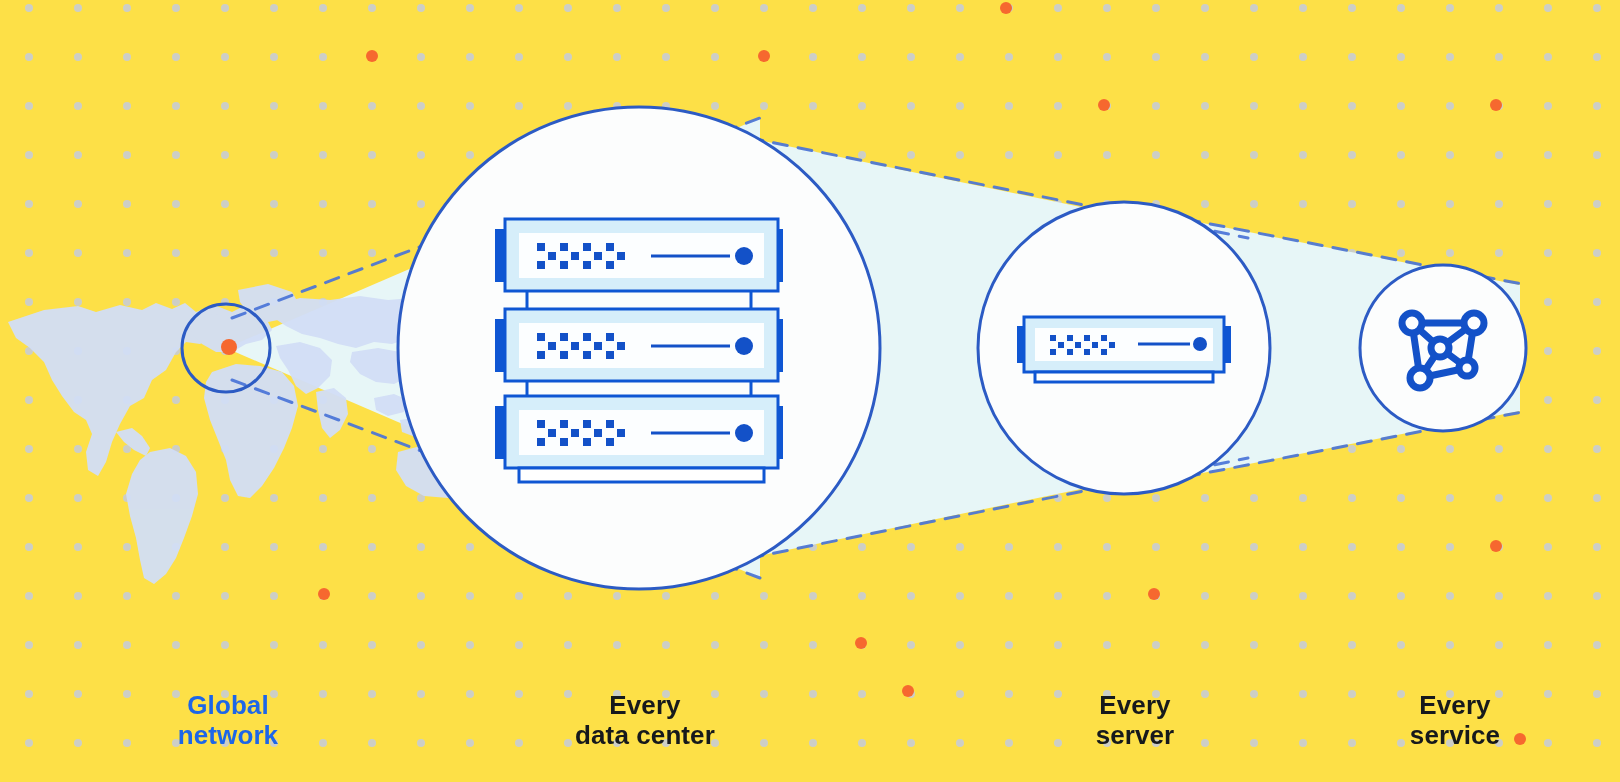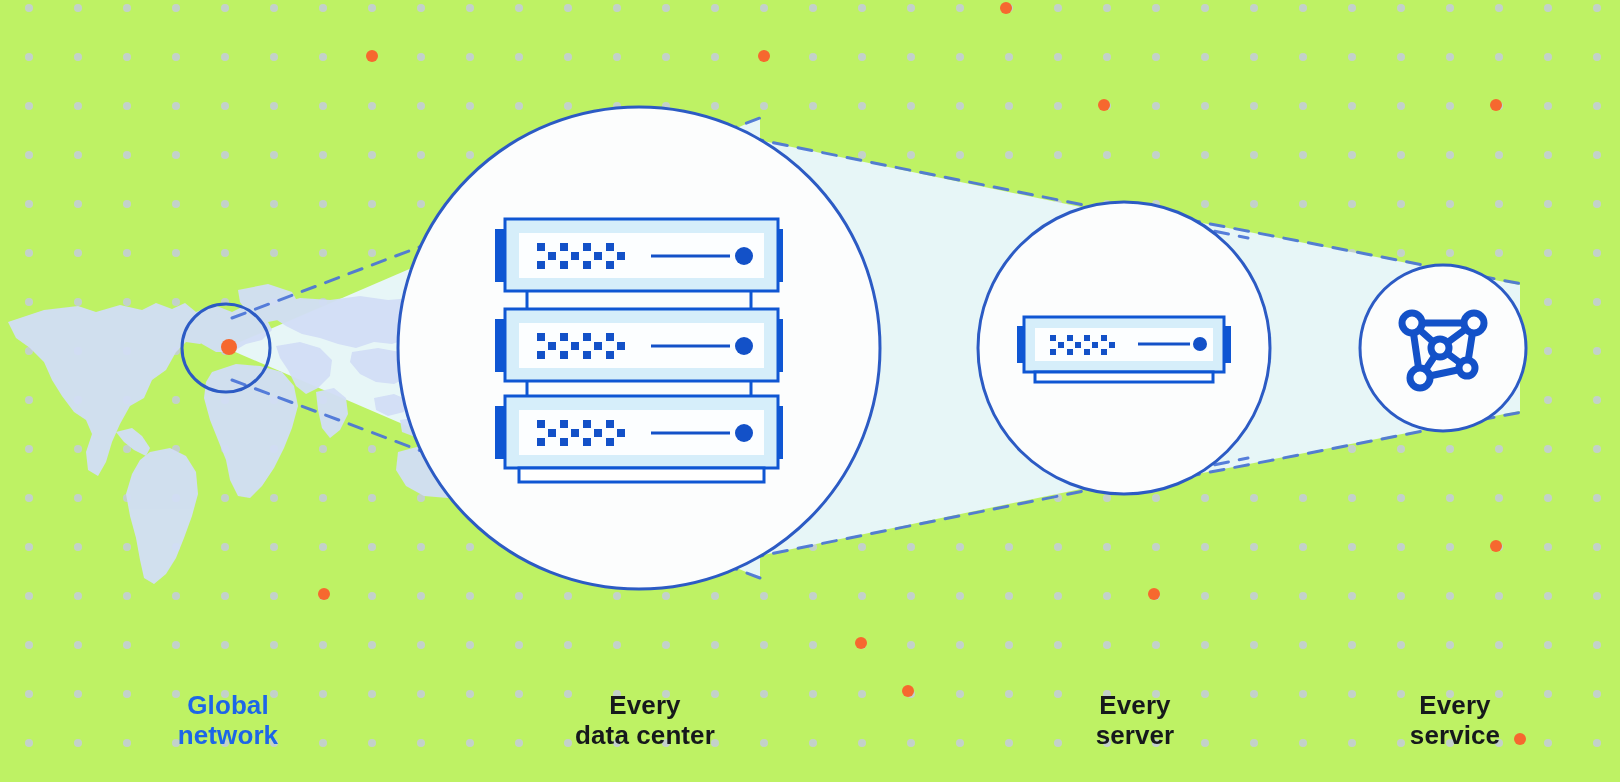--- a/index.html
+++ b/index.html
@@ -9,21 +9,21 @@
     background: #ffffff;
   }
   body {
     font-family: "Liberation Sans", sans-serif;
   }
   #stage {
     position: relative;
     width: 1620px;
     height: 782px;
     overflow: hidden;
-    background: #bef264;
+    background: #fde047;
   }
   #diagram-svg {
     position: absolute;
     left: 0;
     top: 0;
     width: 1620px;
     height: 782px;
     display: block;
   }
   .caption {

